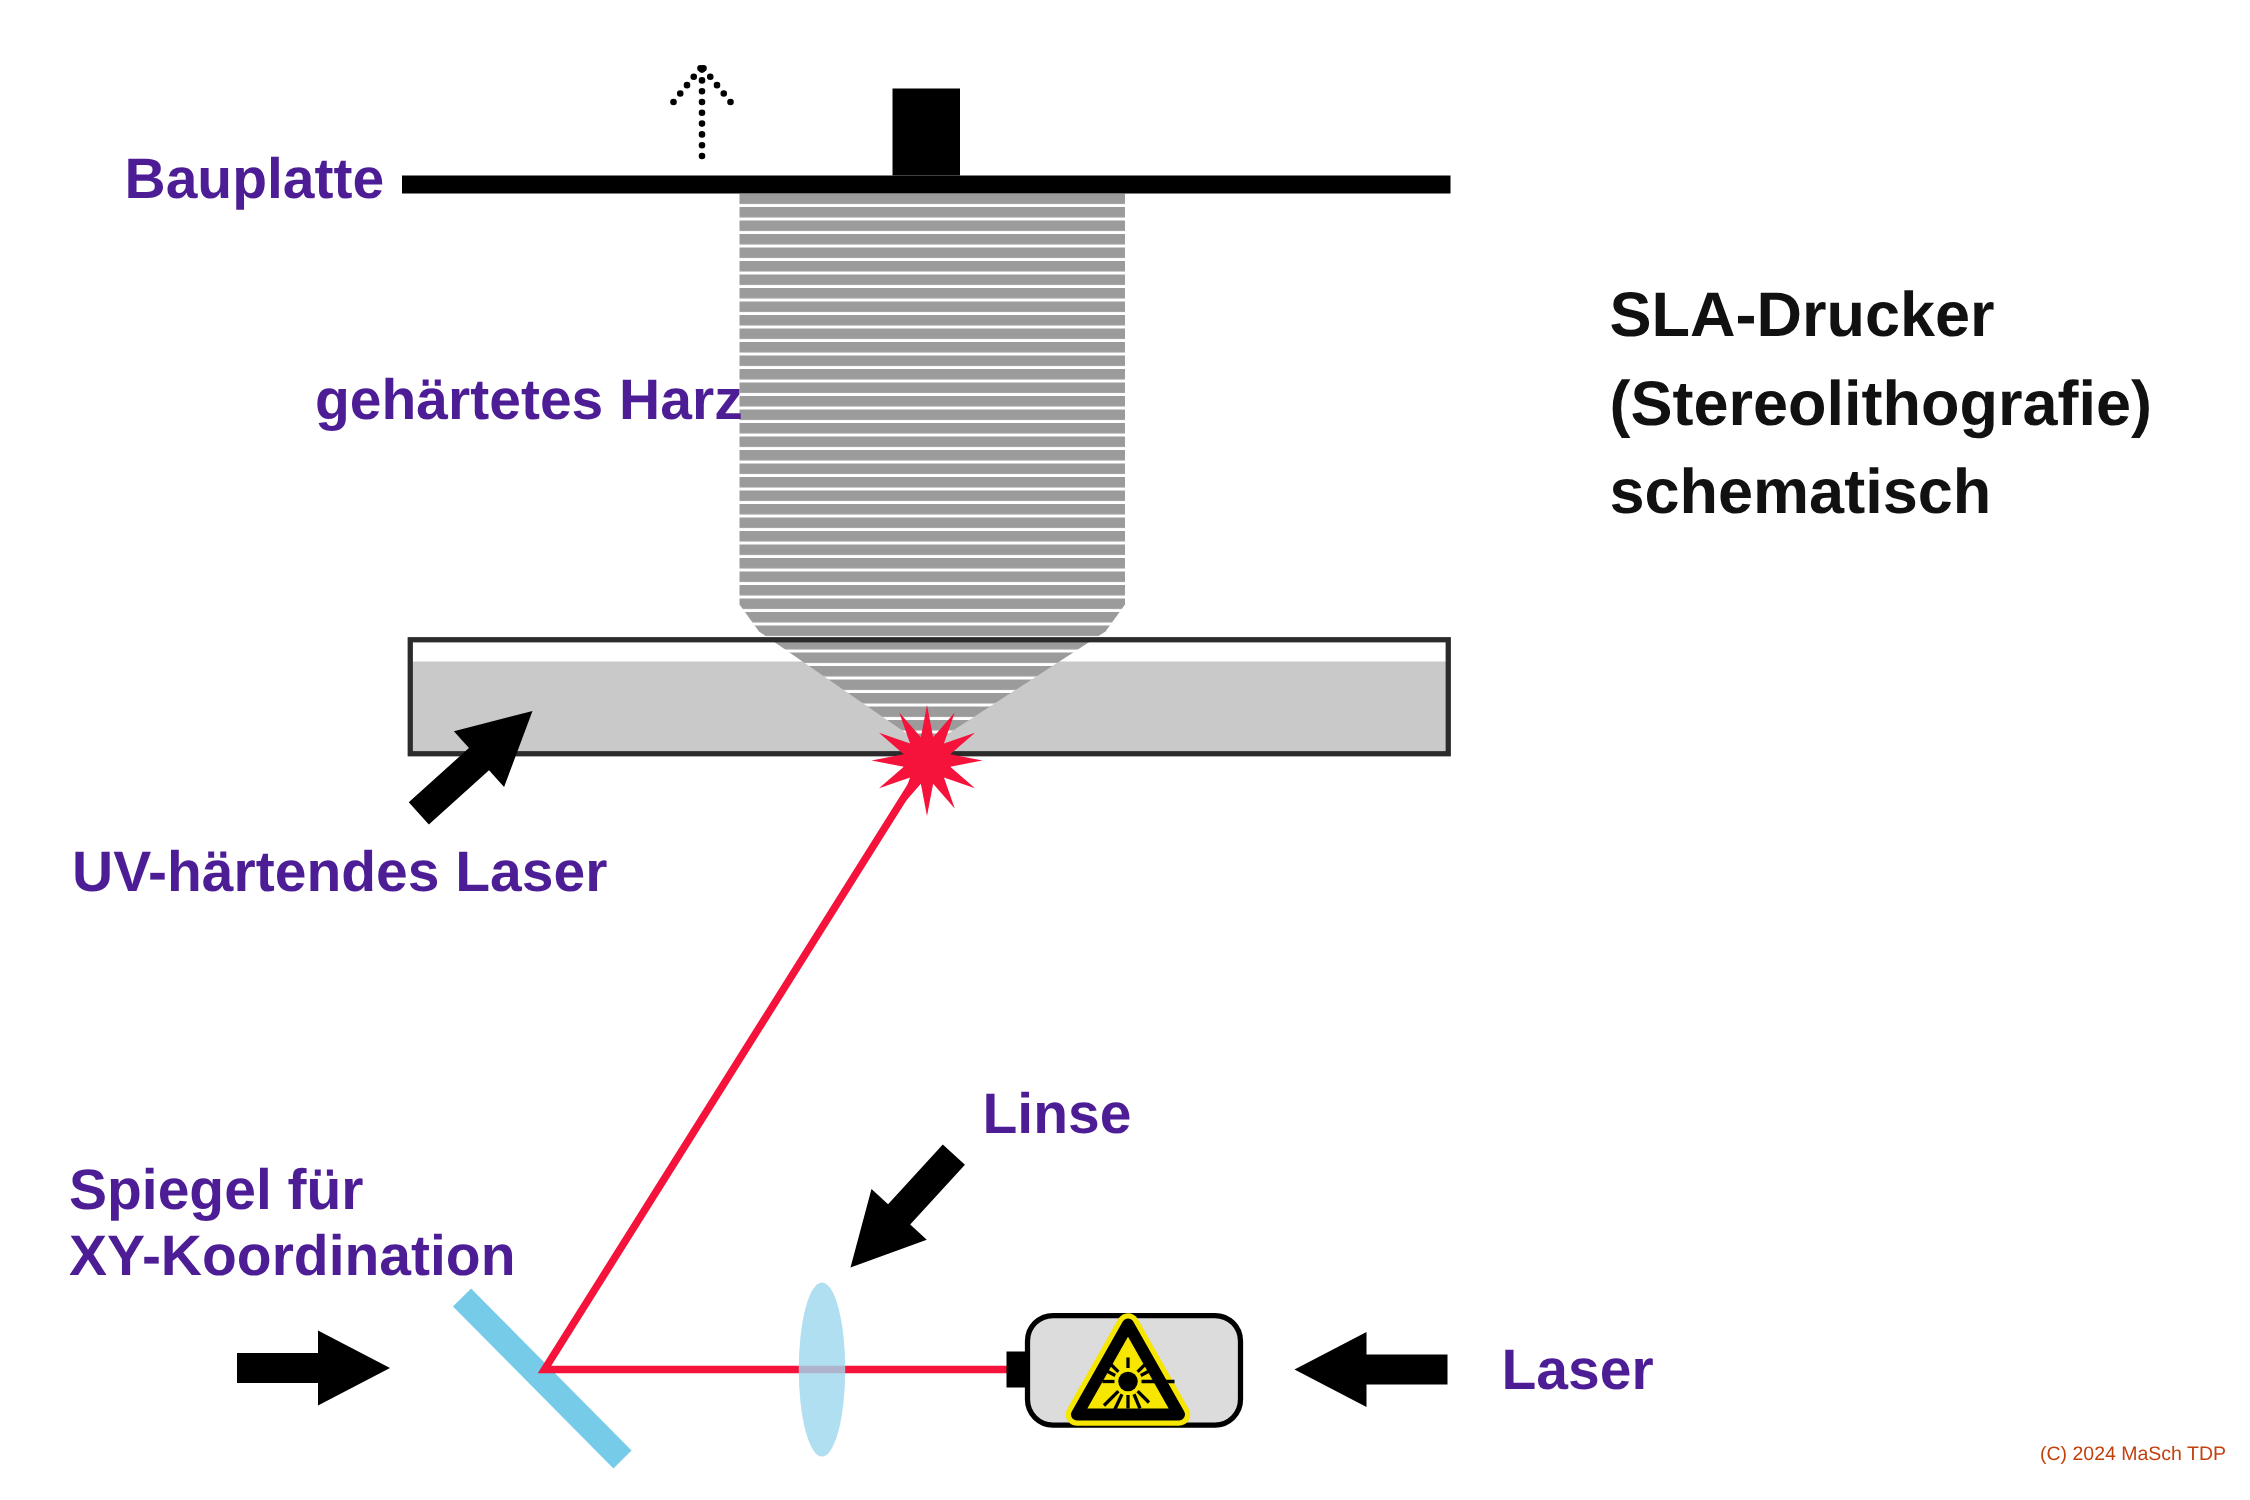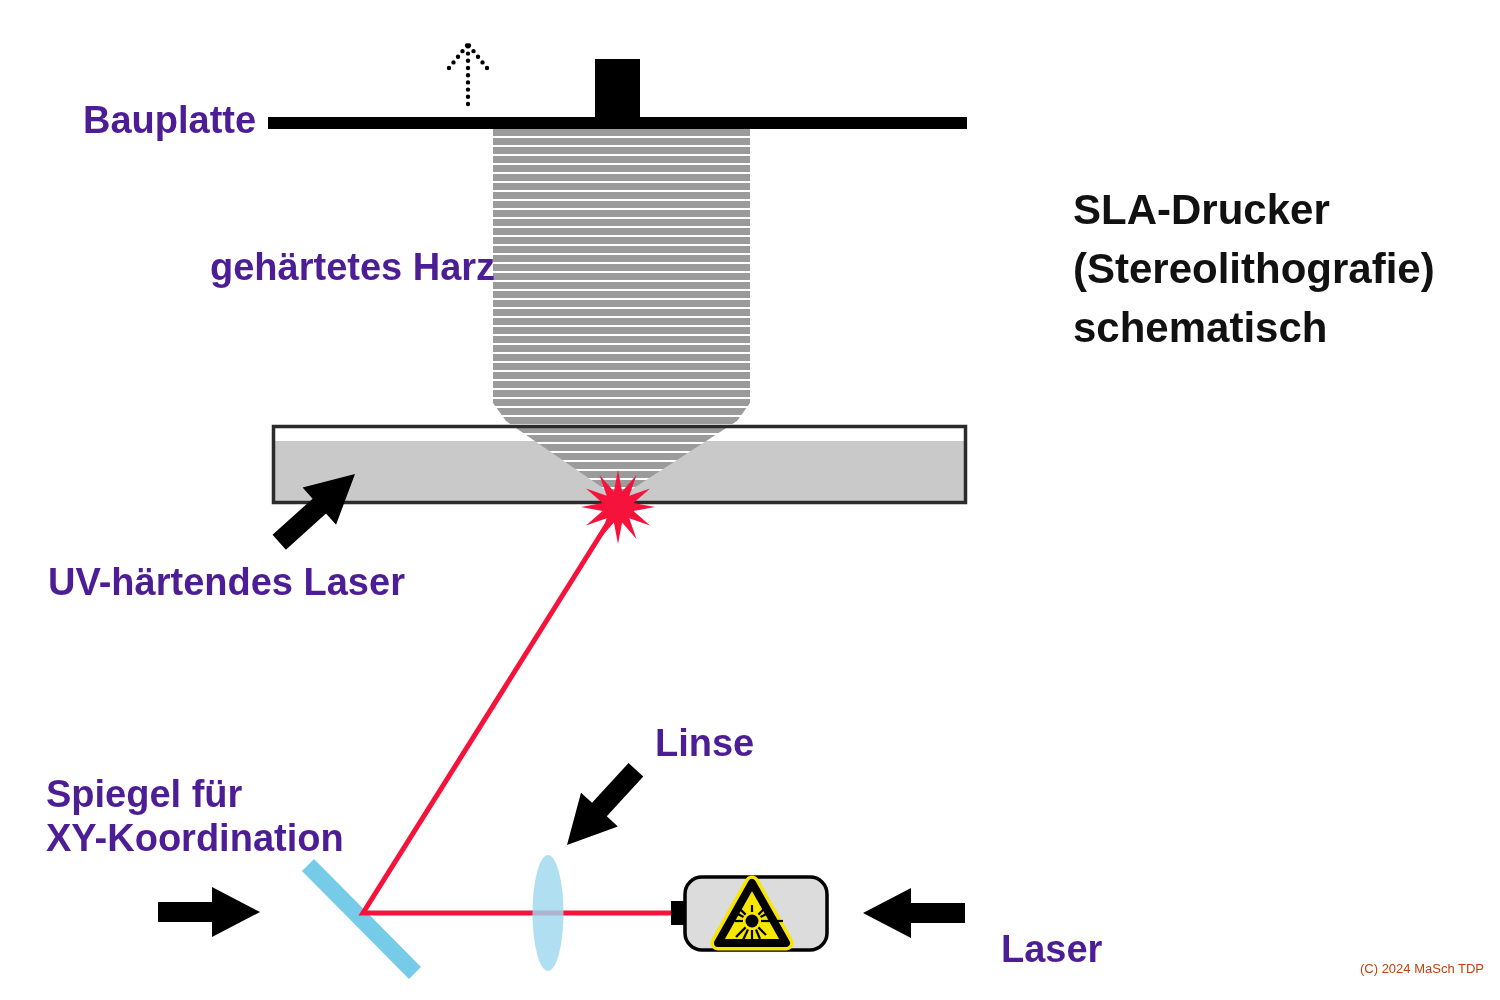--- a/index.html
+++ b/index.html
@@ -136,21 +136,21 @@
 
   <div class="label" style="left:48px;top:565px;">UV-härtendes Laser</div>
 
   <div class="label" style="left:46px;top:772px;line-height:44px;">
     <div>Spiegel für</div>
     <div>XY-Koordination</div>
   </div>
 
   <div class="label" style="left:655px;top:726px;">Linse</div>
 
-  <div class="label" style="left:1001px;top:897px;margin-top:35px;">Laser</div>
+  <div class="label" style="left:1001px;top:897px;">Laser</div>
 
   <div class="title">
     <div>SLA-Drucker</div>
     <div>(Stereolithografie)</div>
     <div>schematisch</div>
   </div>
 
   <div class="copyright">(C) 2024 MaSch TDP</div>
 
 </div>

